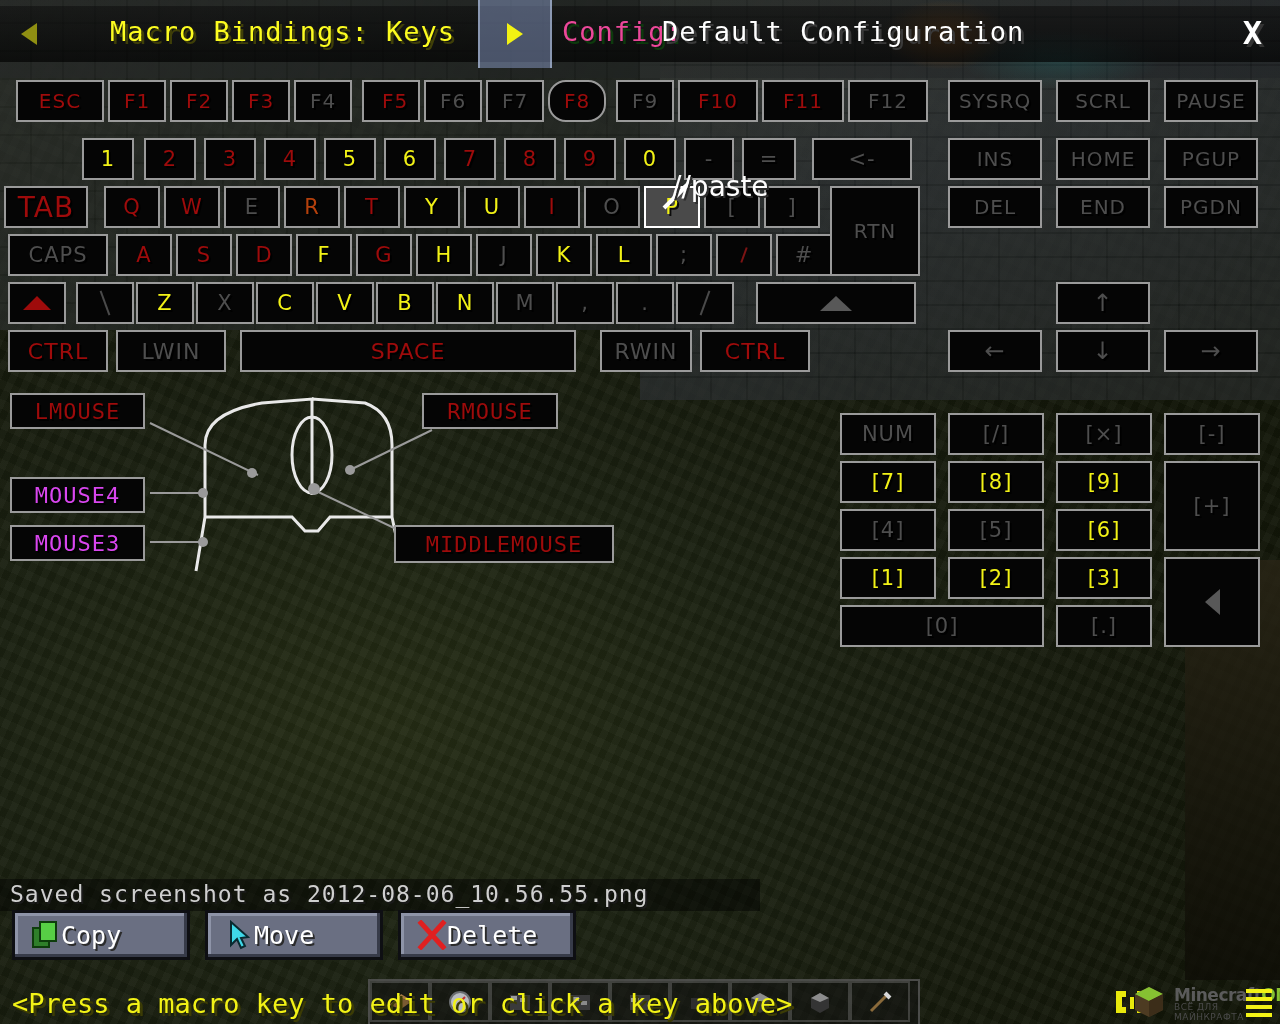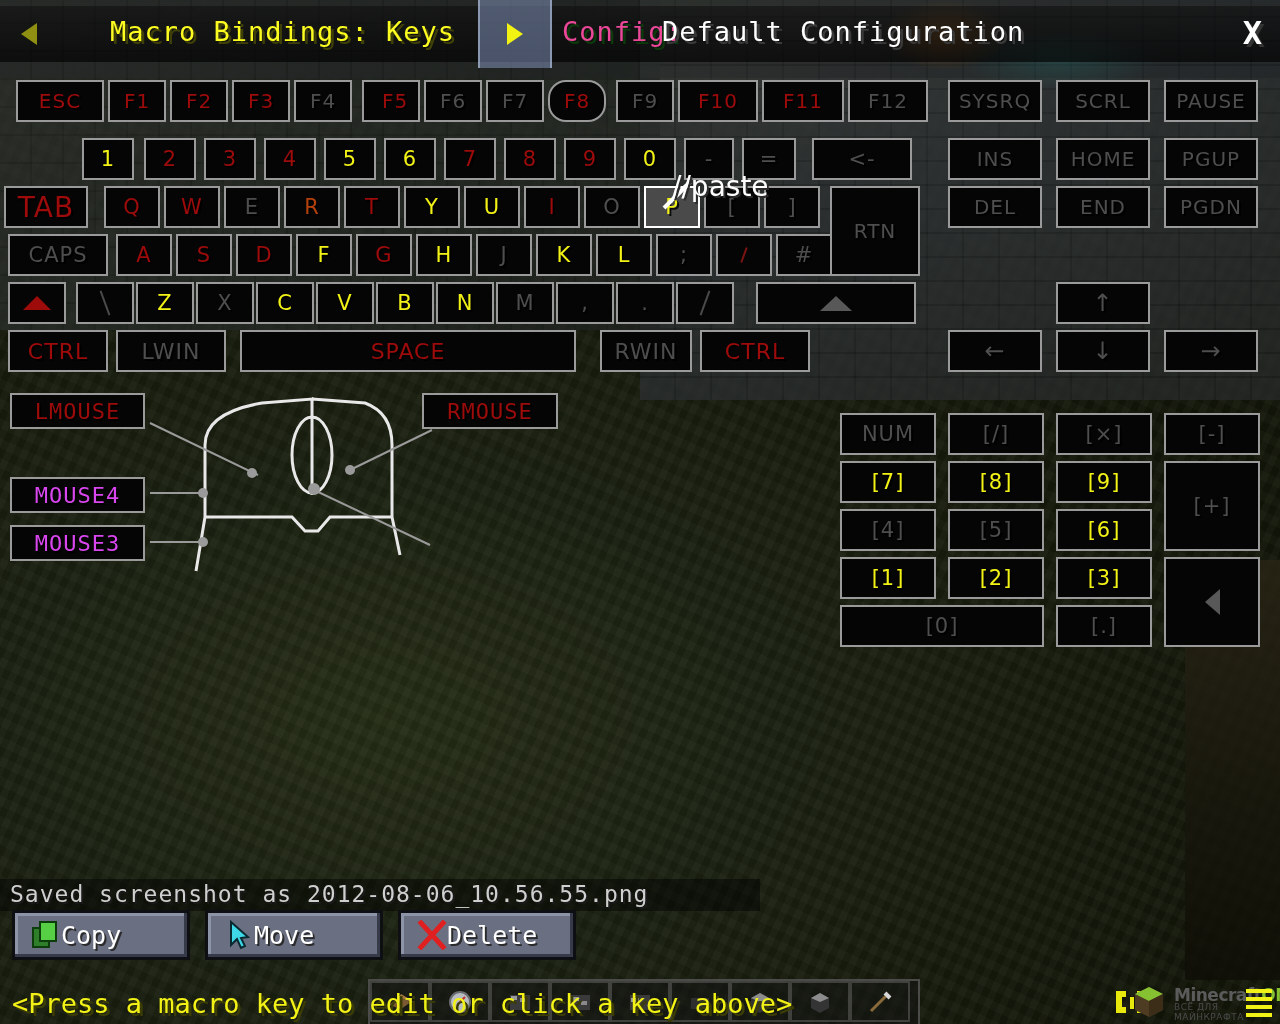--- a/index.html
+++ b/index.html
@@ -482,20 +482,21 @@
     <circle cx="252" cy="88" r="5" fill="#9a9a9a"></circle>
     <circle cx="350" cy="85" r="5" fill="#9a9a9a"></circle>
     <circle cx="203" cy="108" r="5" fill="#9a9a9a"></circle>
     <circle cx="203" cy="157" r="5" fill="#9a9a9a"></circle>
     <circle cx="314" cy="104" r="6" fill="#9a9a9a"></circle>
   </svg>
   <div class="mlabel red" style="left:10px;top:8px;width:135px;height:36px;">LMOUSE</div>
   <div class="mlabel red" style="left:422px;top:8px;width:136px;height:36px;">RMOUSE</div>
   <div class="mlabel gray" style="left:10px;top:92px;width:135px;height:36px;">MOUSE4</div>
   <div class="mlabel gray" style="left:10px;top:140px;width:135px;height:36px;">MOUSE3</div>
+  <div class="mlabel red" style="left:394px;top:140px;width:220px;height:38px;">MIDDLEMOUSE</div>
 </div>
 
 <div id="savedbar"></div>
 <div id="savedtxt">Saved screenshot as 2012-08-06_10.56.55.png</div>
 
 <div class="btn" style="left:12px;top:910px;width:178px;">
   <svg class="ic" viewBox="0 0 30 30">
     <rect x="2" y="8" width="16" height="19" fill="#2f7f2a" stroke="#0e3d0c" stroke-width="2"></rect>
     <rect x="9" y="2" width="16" height="19" fill="#57cf45" stroke="#0e3d0c" stroke-width="2"></rect>
   </svg>

